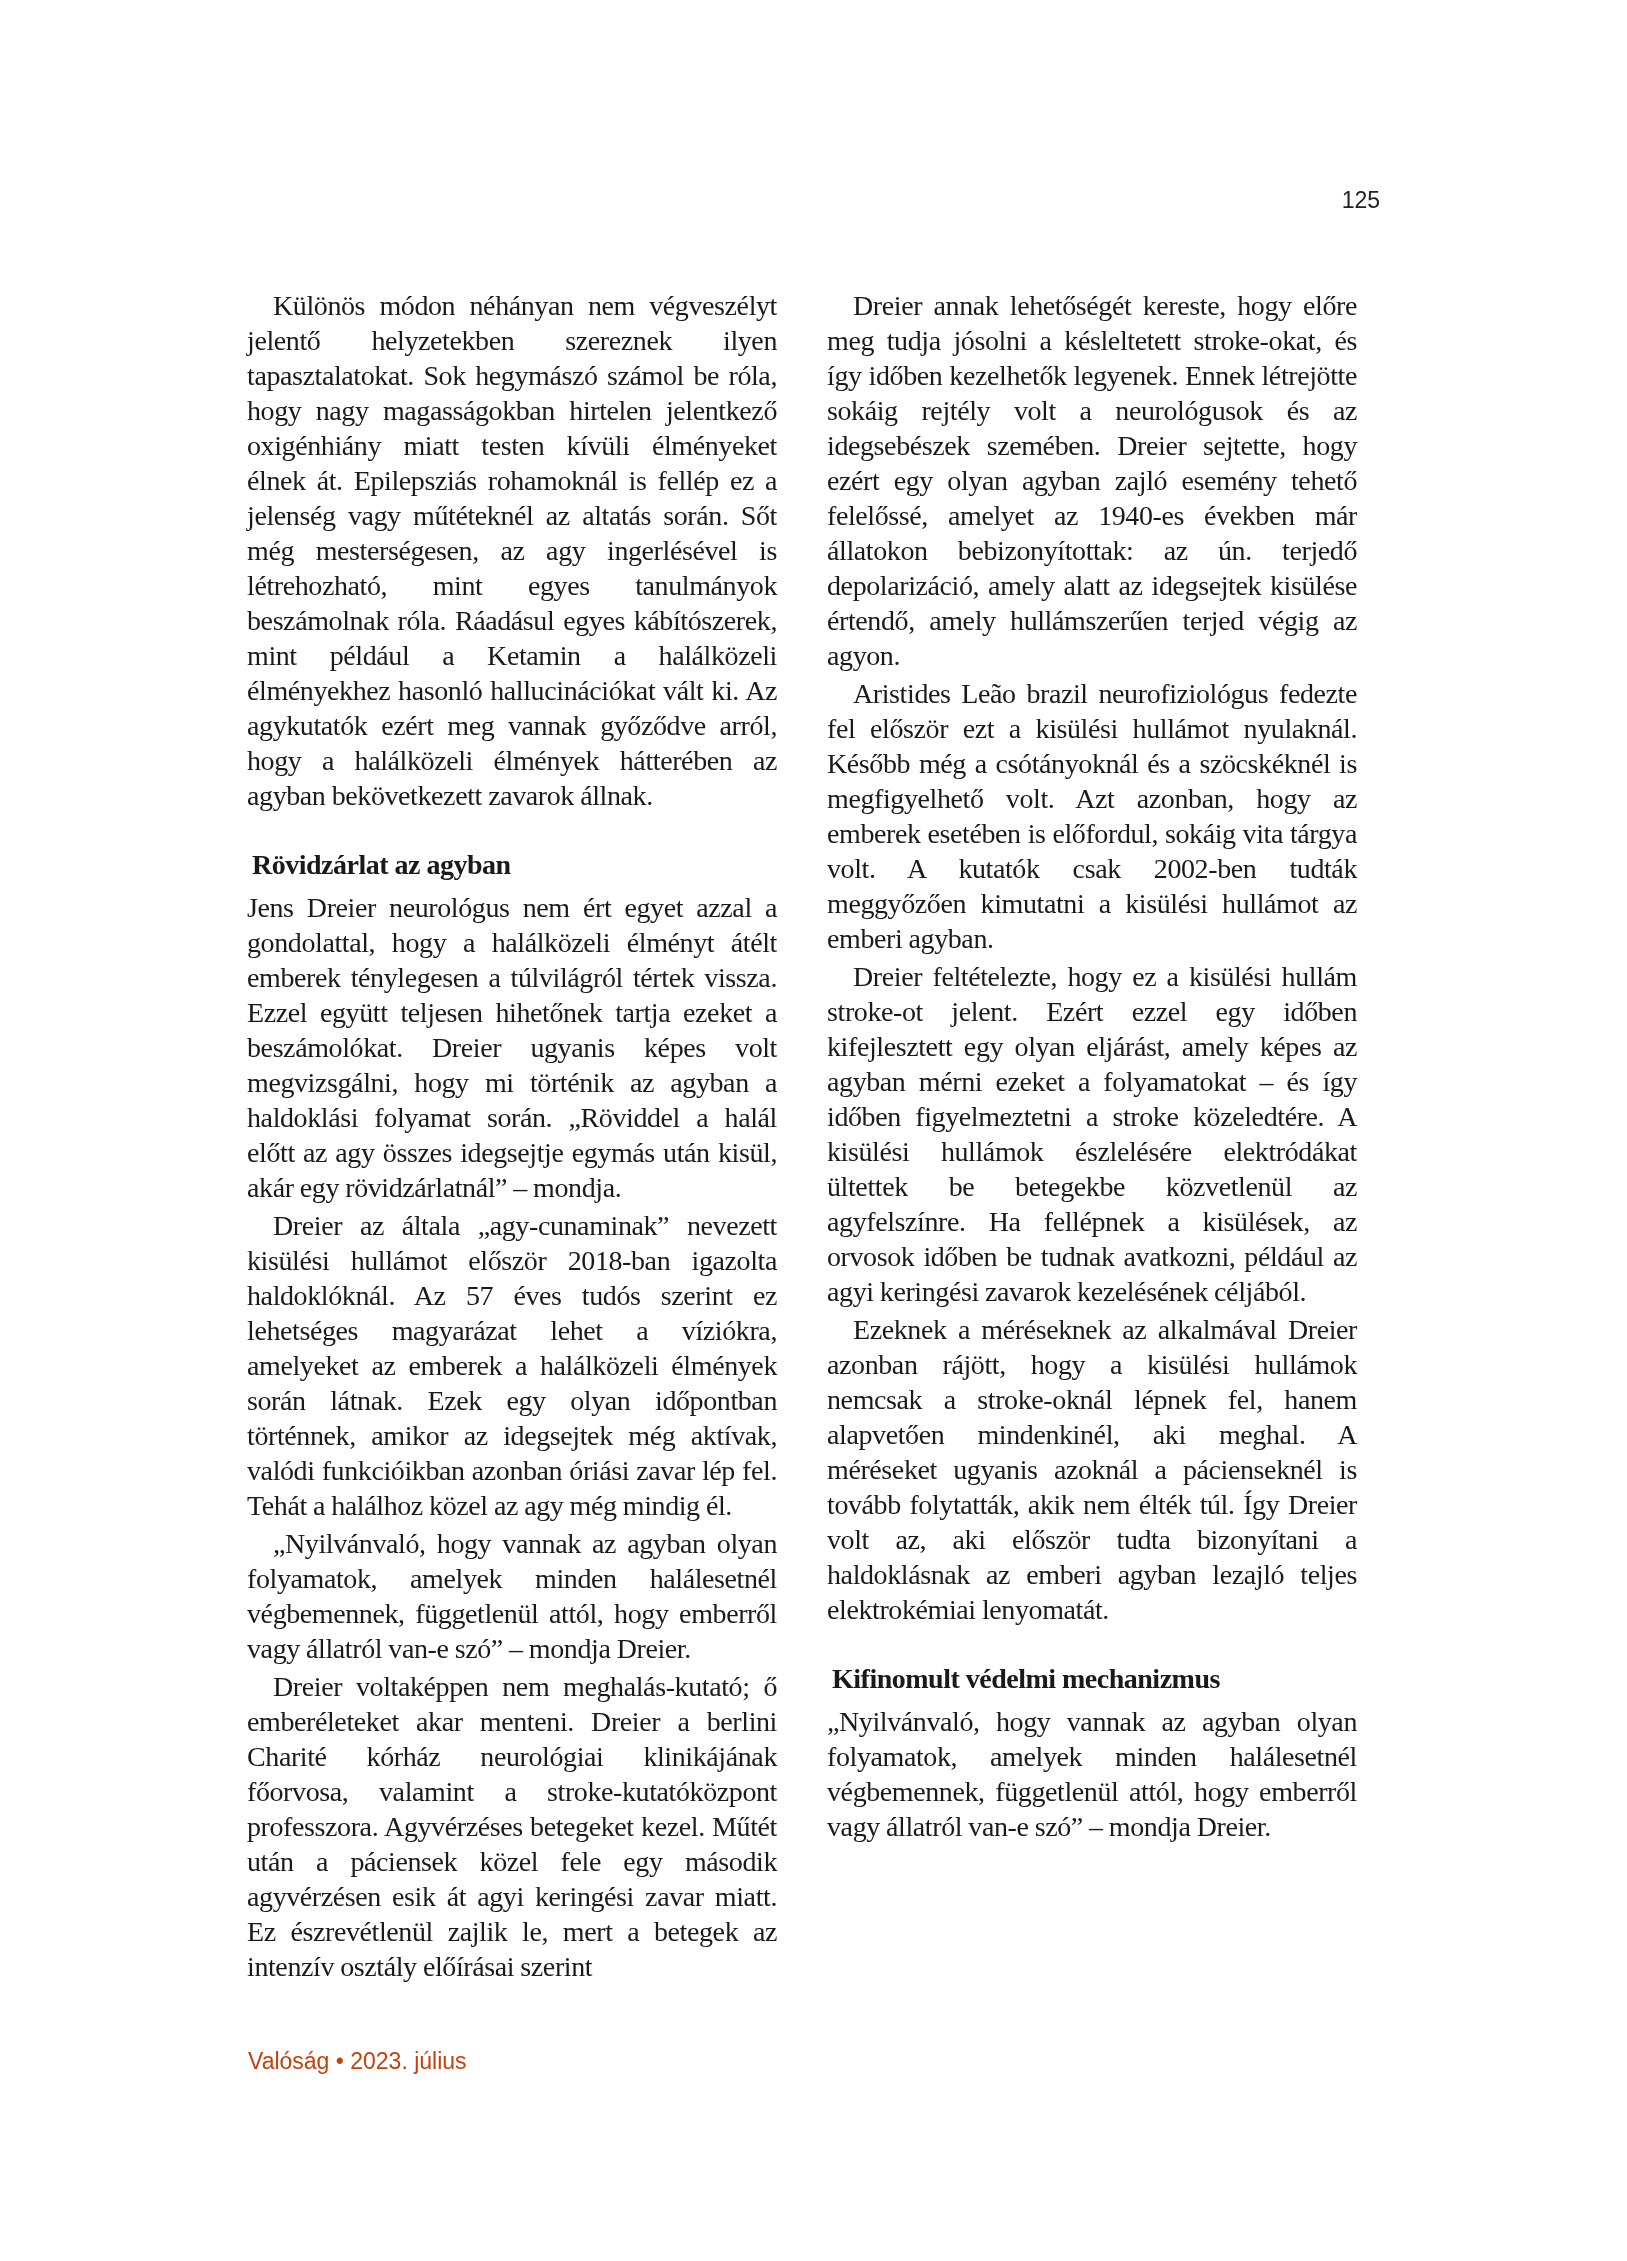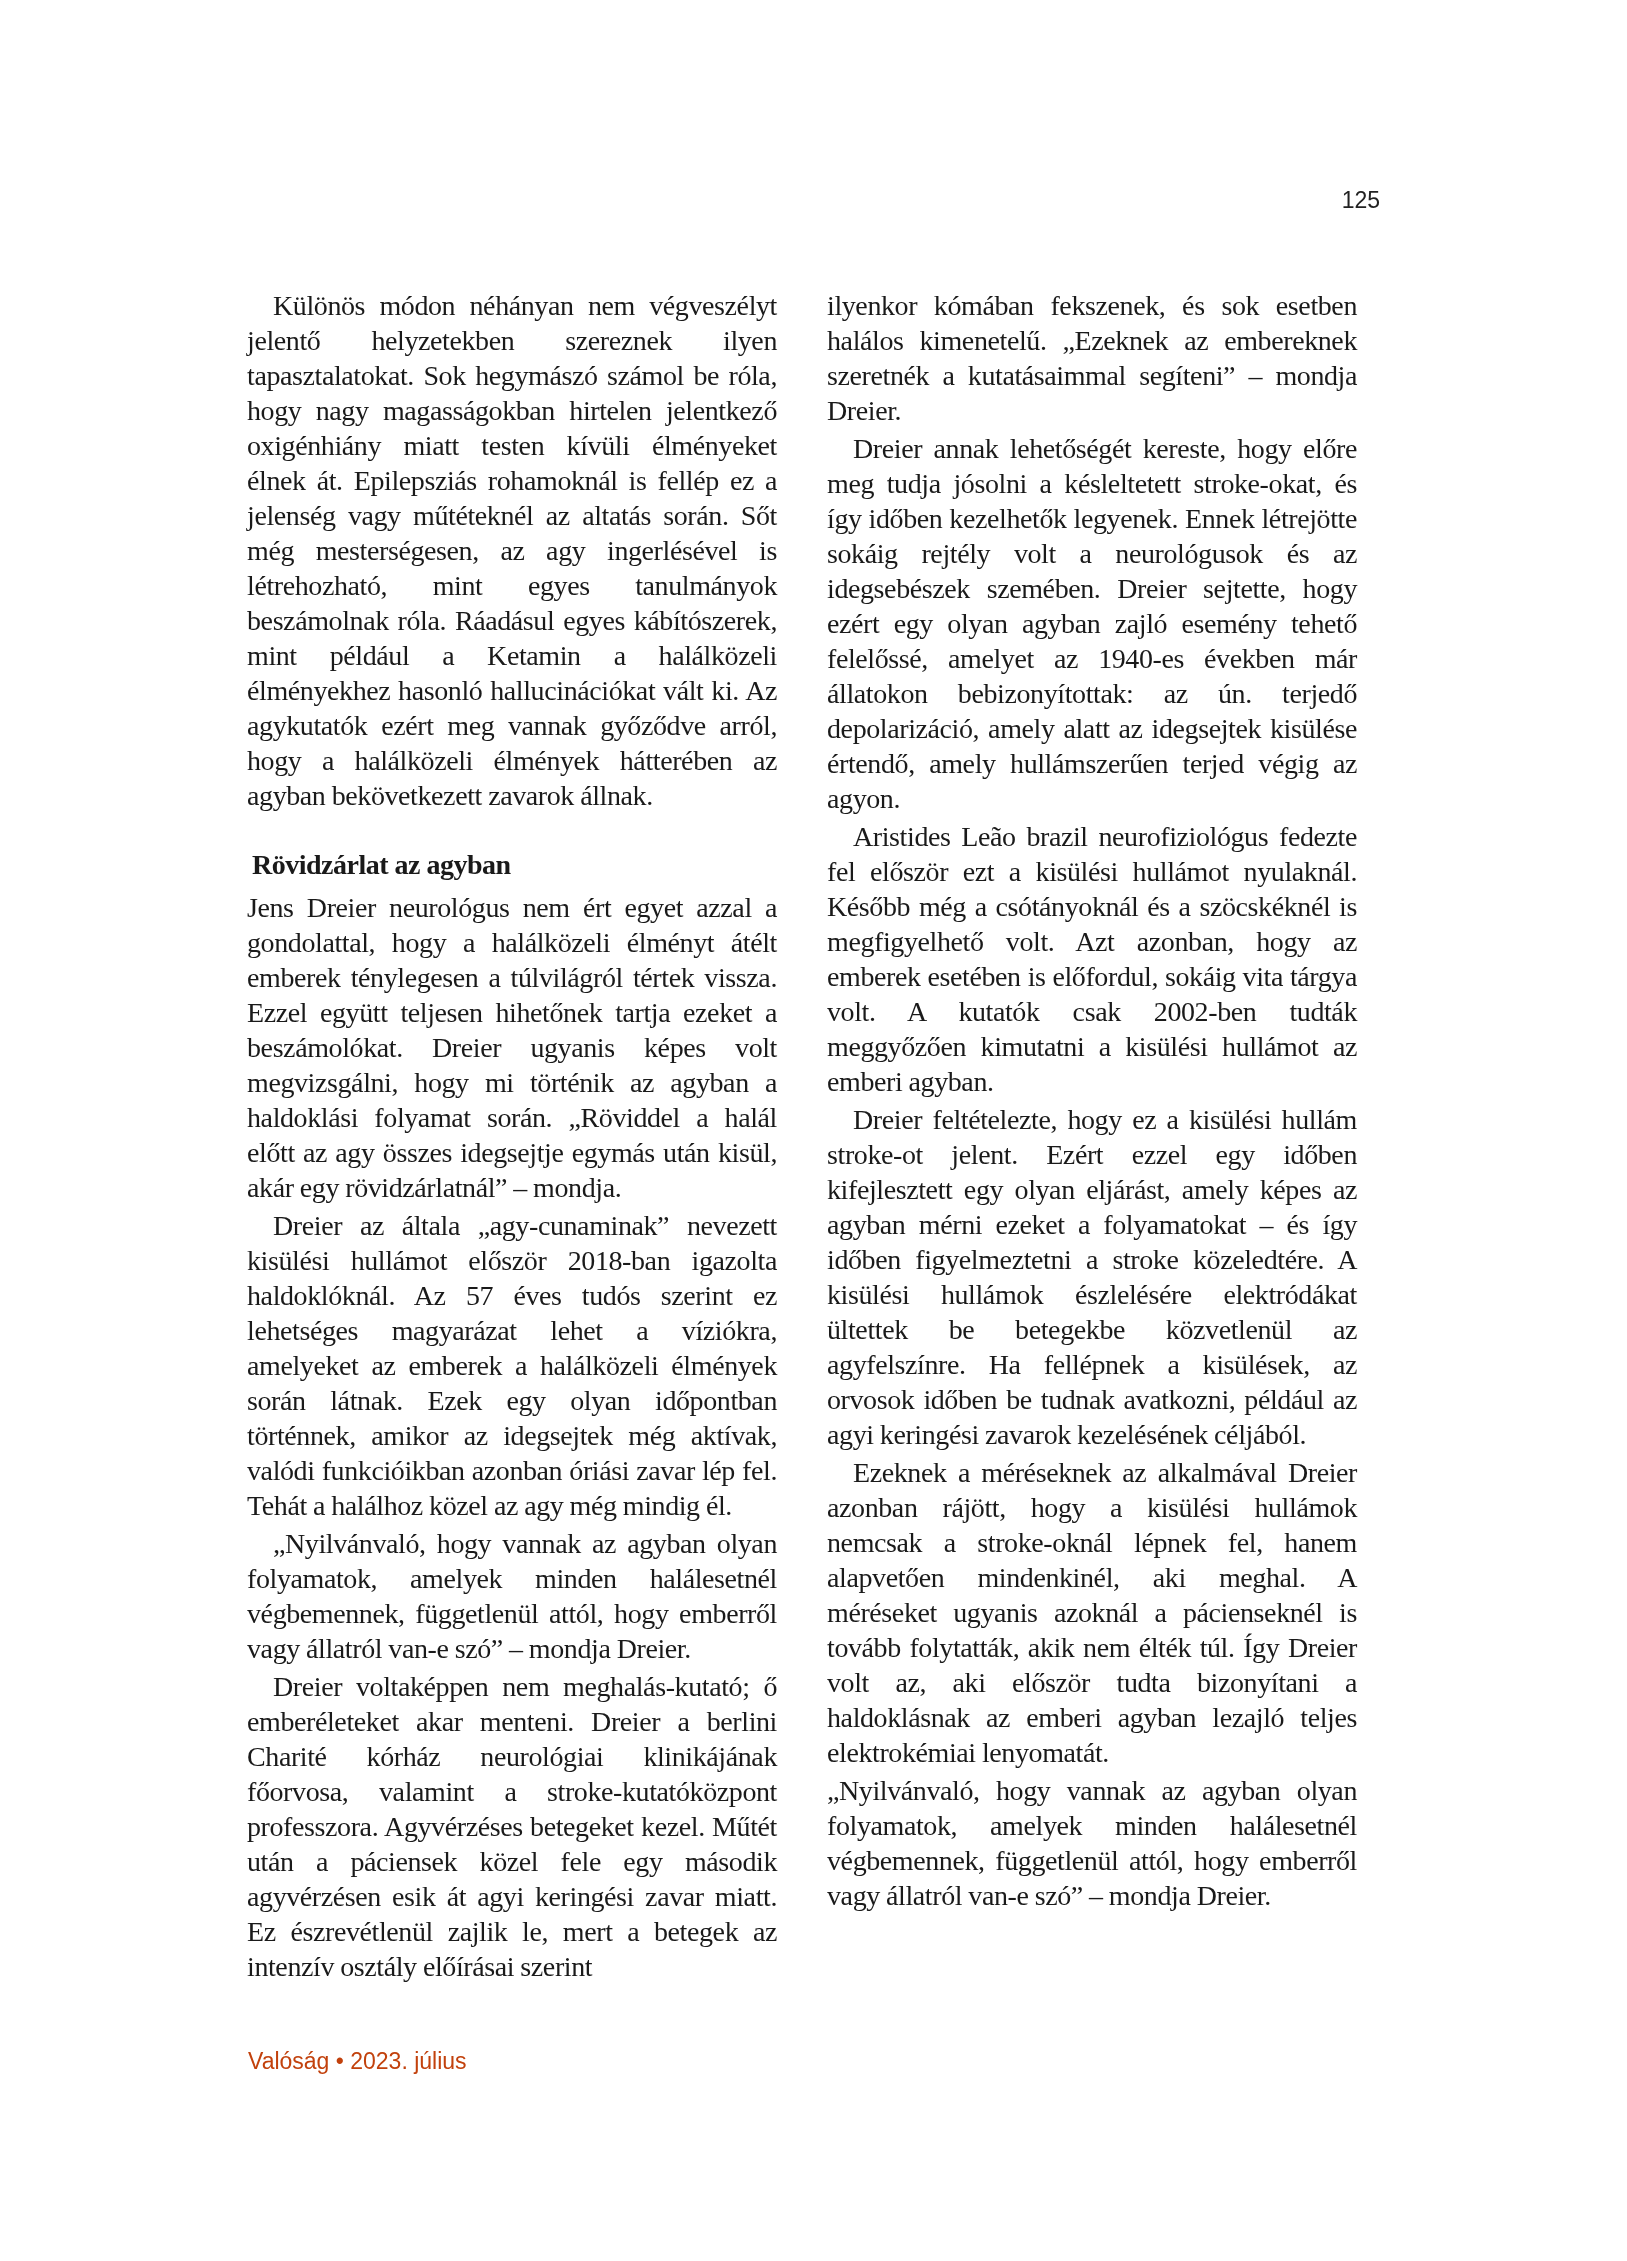--- a/index.html
+++ b/index.html
@@ -36,23 +36,23 @@
   <div class="col col-left">
     <p>Különös módon néhányan nem végveszélyt jelentő helyzetekben szereznek ilyen tapasztalatokat. Sok hegymászó számol be róla, hogy nagy magasságokban hirtelen jelentkező oxigénhiány miatt testen kívüli élményeket élnek át. Epilepsziás rohamoknál is fellép ez a jelenség vagy műtéteknél az altatás során. Sőt még mesterségesen, az agy ingerlésével is létrehozható, mint egyes tanulmányok beszámolnak róla. Ráadásul egyes kábítószerek, mint például a Ketamin a halálközeli élményekhez hasonló hallucinációkat vált ki. Az agykutatók ezért meg vannak győződve arról, hogy a halálközeli élmények hátterében az agyban bekövetkezett zavarok állnak.</p>
     <h2>Rövidzárlat az agyban</h2>
     <p class="noindent">Jens Dreier neurológus nem ért egyet azzal a gondolattal, hogy a halálközeli élményt átélt emberek ténylegesen a túlvilágról tértek vissza. Ezzel együtt teljesen hihetőnek tartja ezeket a beszámolókat. Dreier ugyanis képes volt megvizsgálni, hogy mi történik az agyban a haldoklási folyamat során. „Röviddel a halál előtt az agy összes idegsejtje egymás után kisül, akár egy rövidzárlatnál” – mondja.</p>
     <p>Dreier az általa „agy-cunaminak” nevezett kisülési hullámot először 2018-ban igazolta haldoklóknál. Az 57 éves tudós szerint ez lehetséges magyarázat lehet a víziókra, amelyeket az emberek a halálközeli élmények során látnak. Ezek egy olyan időpontban történnek, amikor az idegsejtek még aktívak, valódi funkcióikban azonban óriási zavar lép fel. Tehát a halálhoz közel az agy még mindig él.</p>
     <p>„Nyilvánvaló, hogy vannak az agyban olyan folyamatok, amelyek minden halálesetnél végbemennek, függetlenül attól, hogy emberről vagy állatról van-e szó” – mondja Dreier.</p>
     <p>Dreier voltaképpen nem meghalás-kutató; ő emberéleteket akar menteni. Dreier a berlini Charité kórház neurológiai klinikájának főorvosa, valamint a stroke-kutatóközpont professzora. Agyvérzéses betegeket kezel. Műtét után a páciensek közel fele egy második agyvérzésen esik át agyi keringési zavar miatt. Ez észrevétlenül zajlik le, mert a betegek az intenzív osztály előírásai szerint</p>
   </div>
 
   <div class="col col-right">
-    <p class="noindent">ilyenkor kómában fekszenek, és sok esetben halálos kimenetelű. „Ezeknek az embereknek szeretnék a kutatásaimmal segíteni” – mondja Dreier.</p>
     <p>Dreier annak lehetőségét kereste, hogy előre meg tudja jósolni a késleltetett stroke-okat, és így időben kezelhetők legyenek. Ennek létrejötte sokáig rejtély volt a neurológusok és az idegsebészek szemében. Dreier sejtette, hogy ezért egy olyan agyban zajló esemény tehető felelőssé, amelyet az 1940-es években már állatokon bebizonyítottak: az ún. terjedő depolarizáció, amely alatt az idegsejtek kisülése értendő, amely hullámszerűen terjed végig az agyon.</p>
     <p>Aristides Leão brazil neurofiziológus fedezte fel először ezt a kisülési hullámot nyulaknál. Később még a csótányoknál és a szöcskéknél is megfigyelhető volt. Azt azonban, hogy az emberek esetében is előfordul, sokáig vita tárgya volt. A kutatók csak 2002-ben tudták meggyőzően kimutatni a kisülési hullámot az emberi agyban.</p>
     <p>Dreier feltételezte, hogy ez a kisülési hullám stroke-ot jelent. Ezért ezzel egy időben kifejlesztett egy olyan eljárást, amely képes az agyban mérni ezeket a folyamatokat – és így időben figyelmeztetni a stroke közeledtére. A kisülési hullámok észlelésére elektródákat ültettek be betegekbe közvetlenül az agyfelszínre. Ha fellépnek a kisülések, az orvosok időben be tudnak avatkozni, például az agyi keringési zavarok kezelésének céljából.</p>
     <p>Ezeknek a méréseknek az alkalmával Dreier azonban rájött, hogy a kisülési hullámok nemcsak a stroke-oknál lépnek fel, hanem alapvetően mindenkinél, aki meghal. A méréseket ugyanis azoknál a pácienseknél is tovább folytatták, akik nem élték túl. Így Dreier volt az, aki először tudta bizonyítani a haldoklásnak az emberi agyban lezajló teljes elektrokémiai lenyomatát.</p>
+    <h2>Kifinomult védelmi mechanizmus</h2>
     <p class="noindent">„Nyilvánvaló, hogy vannak az agyban olyan folyamatok, amelyek minden halálesetnél végbemennek, függetlenül attól, hogy emberről vagy állatról van-e szó” – mondja Dreier.</p>
   </div>
 
   <div class="footer">Valóság • 2023. július</div>
 </div>
 
 
 </body></html>

